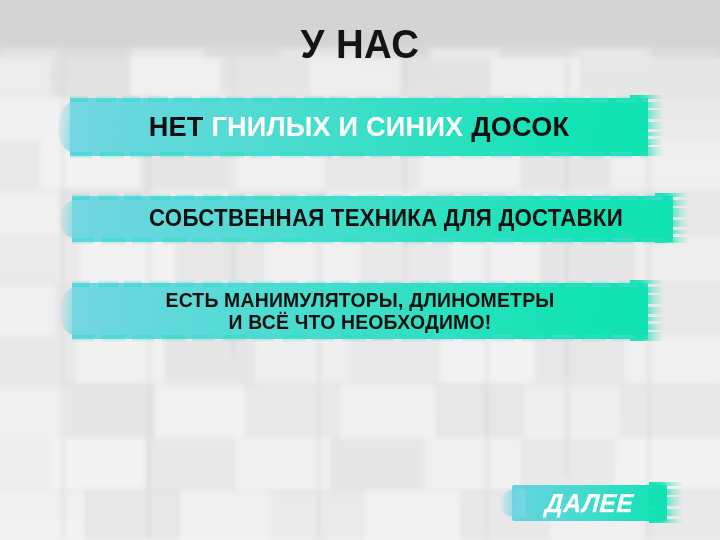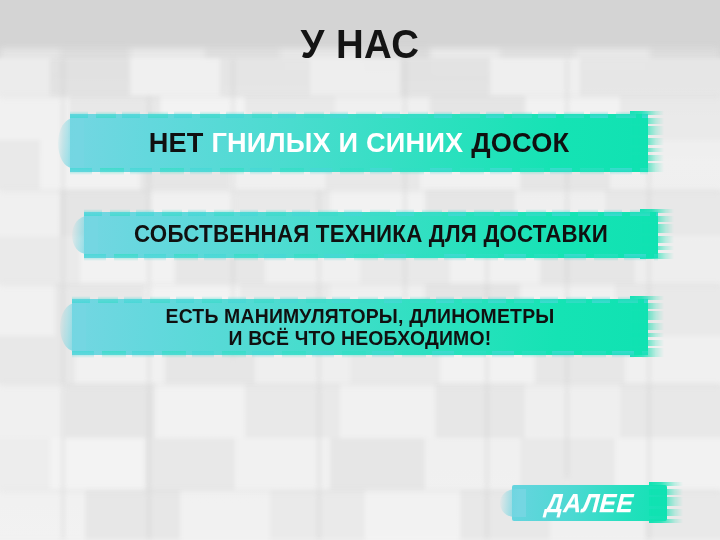--- a/index.html
+++ b/index.html
@@ -45,21 +45,21 @@
   
   .title{
     position:absolute;left:0;top:22px;width:720px;text-align:center;
     font-size:40px;line-height:44px;font-weight:700;letter-spacing:.5px;
     color:#141414;
     font-family:"Liberation Sans", sans-serif;
     transform:scaleX(.96);
   }
 
   
-  .banner{position:absolute;display:flex;align-items:center;justify-content:center;margin-top:16px;}
+  .banner{position:absolute;display:flex;align-items:center;justify-content:center;}
   .brush{
     position:absolute;inset:0;
     background:linear-gradient(95deg,#74d6e2 0%,#63d8dd 14%,#4adccf 38%,#2ee0c0 62%,#15e3b4 84%,#10e2b2 100%);
   }
   
   .brush:before{
     content:"";position:absolute;left:-12px;top:4px;width:26px;height:calc(100% - 8px);
     background:linear-gradient(95deg,rgba(116,214,226,0) 0%,#74d6e2 70%);
     border-radius:60% 0 0 55%/50% 0 0 50%;
   }
@@ -175,21 +175,21 @@
 
   <div class="banner b1" style="left:70px;top:98px;width:578px;height:58px;">
     <div class="brush"></div>
     <div class="brush-edge-top"></div>
     <div class="brush-edge-bot"></div>
     <div class="banner-text">
       <span>НЕТ </span><span class="w">ГНИЛЫХ И СИНИХ</span><span> ДОСОК</span>
     </div>
   </div>
 
-  <div class="banner b2" style="left:84px;top:196px;width:574px;height:46px;">
+  <div class="banner b2" style="left:72px;top:196px;width:574px;height:46px;padding-left:27px;">
     <div class="brush"></div>
     <div class="brush-edge-top"></div>
     <div class="brush-edge-bot"></div>
     <div class="banner-text">
       <span>СОБСТВЕННАЯ ТЕХНИКА ДЛЯ ДОСТАВКИ</span>
     </div>
   </div>
 
   <div class="banner b3" style="left:72px;top:283px;width:576px;height:56px;">
     <div class="brush"></div>

